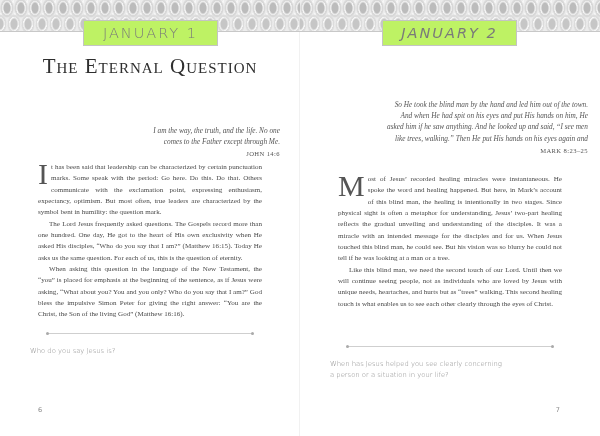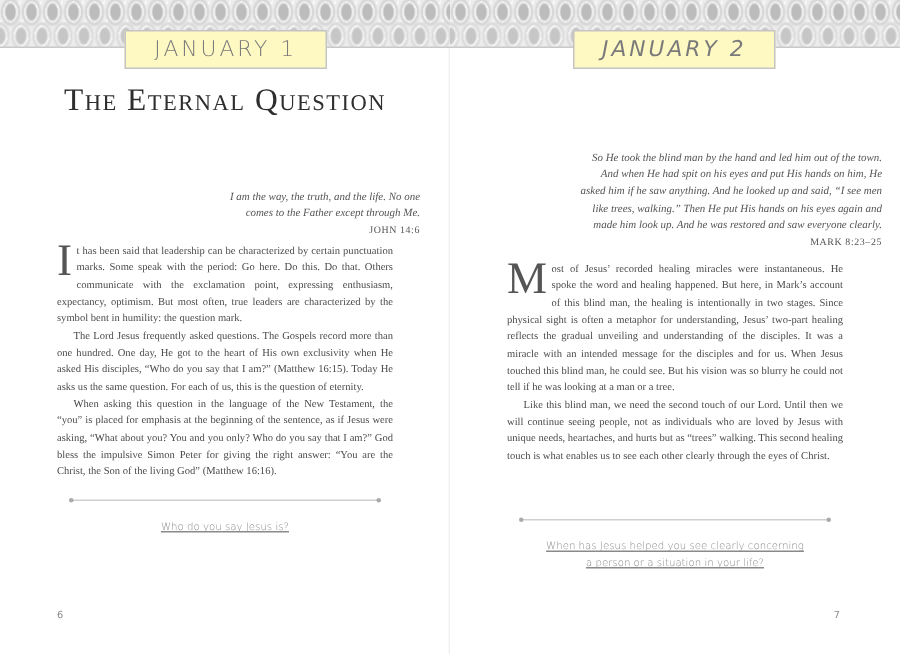--- a/index.html
+++ b/index.html
@@ -19,21 +19,21 @@
         radial-gradient(ellipse 5px 8px at 7px 24px, #c6c6c6 0 3px, transparent 4px),
         radial-gradient(ellipse 7px 10px at 7px 8px, transparent 0 5px, #d8d8d8 5px 6px, transparent 7px),
         radial-gradient(ellipse 7px 10px at 7px 24px, transparent 0 5px, #dcdcdc 5px 6px, transparent 7px),
         linear-gradient(135deg, transparent 45%, #f6f6f6 46%, #f6f6f6 54%, transparent 55%);
       background-size: 14px 32px, 14px 32px, 14px 32px, 14px 32px, 14px 16px;
       background-position: 0 0, 7px 0, 0 0, 7px 0, 0 0;
       border-bottom: 1px solid #c8c8c8;
     }
     .date-box {
       position: absolute; left: 83px; top: 20px; width: 135px; height: 26px;
-      background: #fef9c3; border: 1.5px solid #c4c4c4;
+      background: #bef264; border: 1.5px solid #c4c4c4;
       display: flex; align-items: center; justify-content: center;
       font-family: "DejaVu Sans", "Liberation Sans", sans-serif;
       font-size: 14.5px; letter-spacing: 2px; color: #7a7a7a; font-weight: 300;
     }
     .title {
       position: absolute; left: 0; width: 300px; top: 54px; text-align: center;
       font-family: "Liberation Serif", "DejaVu Serif", serif;
       font-size: 21px; letter-spacing: 1px; color: #2e2e2e; font-variant: small-caps;
       font-weight: normal;
     }
@@ -63,23 +63,23 @@
     .divider {
       position: absolute; left: 48px; width: 204px; height: 1px; background: #cfcfcf;
     }
     .divider::before, .divider::after {
       content: ""; position: absolute; top: -1px; width: 3px; height: 3px; border-radius: 50%; background: #aaa;
     }
     .divider::before { left: -2px; }
     .divider::after { right: -2px; }
 
     .prompt {
-      position: absolute; left: 30px; width: 240px; text-align: center;
+      position: absolute; left: 30px; width: 240px; text-align: left;
       font-family: "DejaVu Sans", "Liberation Sans", sans-serif;
-      font-size: 6.8px; line-height: 11.3px; color: #8a8a8a; font-weight: 300; text-decoration: underline;
+      font-size: 6.8px; line-height: 11.3px; color: #8a8a8a; font-weight: 300;
     }
     .folio {
       position: absolute; top: 406px;
       font-family: "DejaVu Sans", "Liberation Sans", sans-serif;
       font-size: 6.5px; color: #888;
     }
     .left .folio { left: 38px; }
     .right .folio { right: 40px; }
   </style>
 </head>
@@ -111,21 +111,20 @@
 
   <section class="page right">
     <div class="band"></div>
     <div class="date-box" style="left:82px;font-style:italic;">JANUARY 2</div>
 
     <div class="verse" style="top:99px; left:12px; width:276px;">
       <span>So He took the blind man by the hand and led him out of the town.</span><br>
       <span>And when He had spit on his eyes and put His hands on him, He</span><br>
       <span>asked him if he saw anything. And he looked up and said, “I see men</span><br>
       <span>like trees, walking.” Then He put His hands on his eyes again and</span><br>
-      <span>made him look up. And he was restored and saw everyone clearly.</span>
       <span class="ref">MARK 8:23–25</span>
     </div>
 
     <div class="body" style="top:174px;">
       <p class="first"><span class="dropcap">M</span><span>ost of Jesus’ recorded healing miracles were instantaneous. He spoke the word and healing happened. But here, in Mark’s account of this blind man, the healing is intentionally in two stages. Since physical sight is often a metaphor for understanding, Jesus’ two-part healing reflects the gradual unveiling and understanding of the disciples. It was a miracle with an intended message for the disciples and for us. When Jesus touched this blind man, he could see. But his vision was so blurry he could not tell if he was looking at a man or a tree.</span></p>
       <p>Like this blind man, we need the second touch of our Lord. Until then we will continue seeing people, not as individuals who are loved by Jesus with unique needs, heartaches, and hurts but as “trees” walking. This second healing touch is what enables us to see each other clearly through the eyes of Christ.</p>
     </div>
 
     <div class="divider" style="top:346px;"></div>
     <div class="prompt" style="top:359px;">

